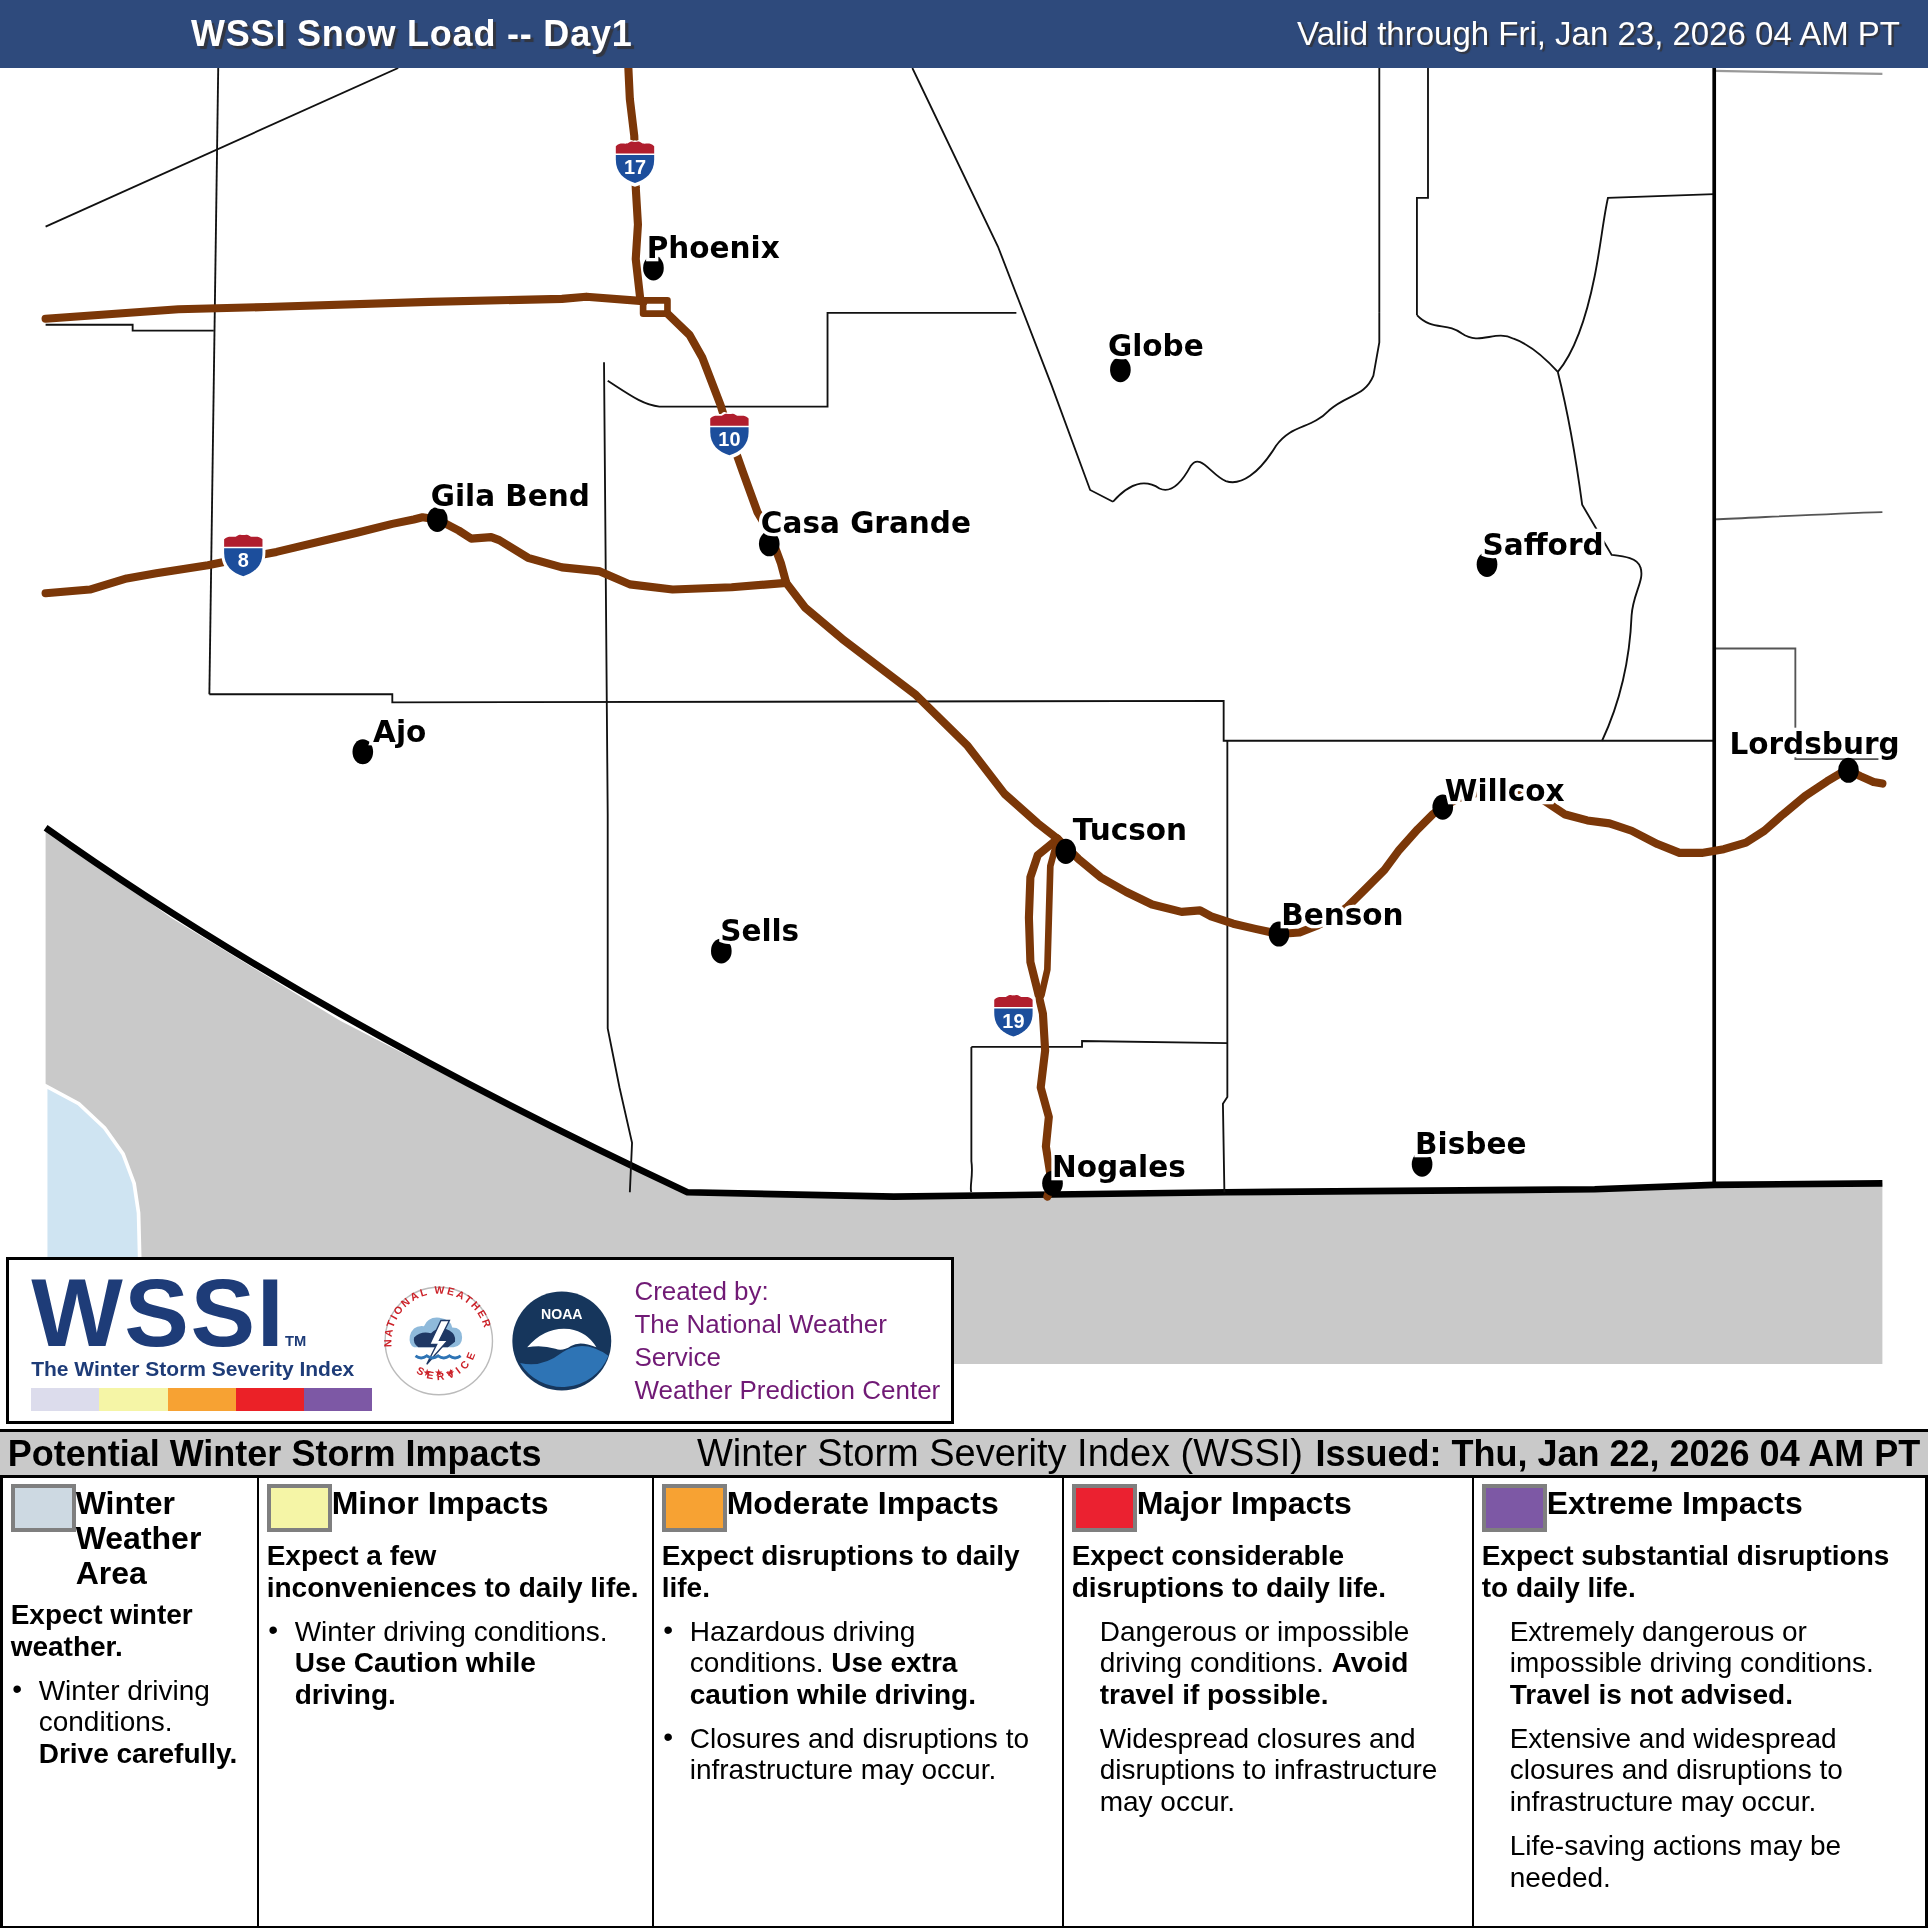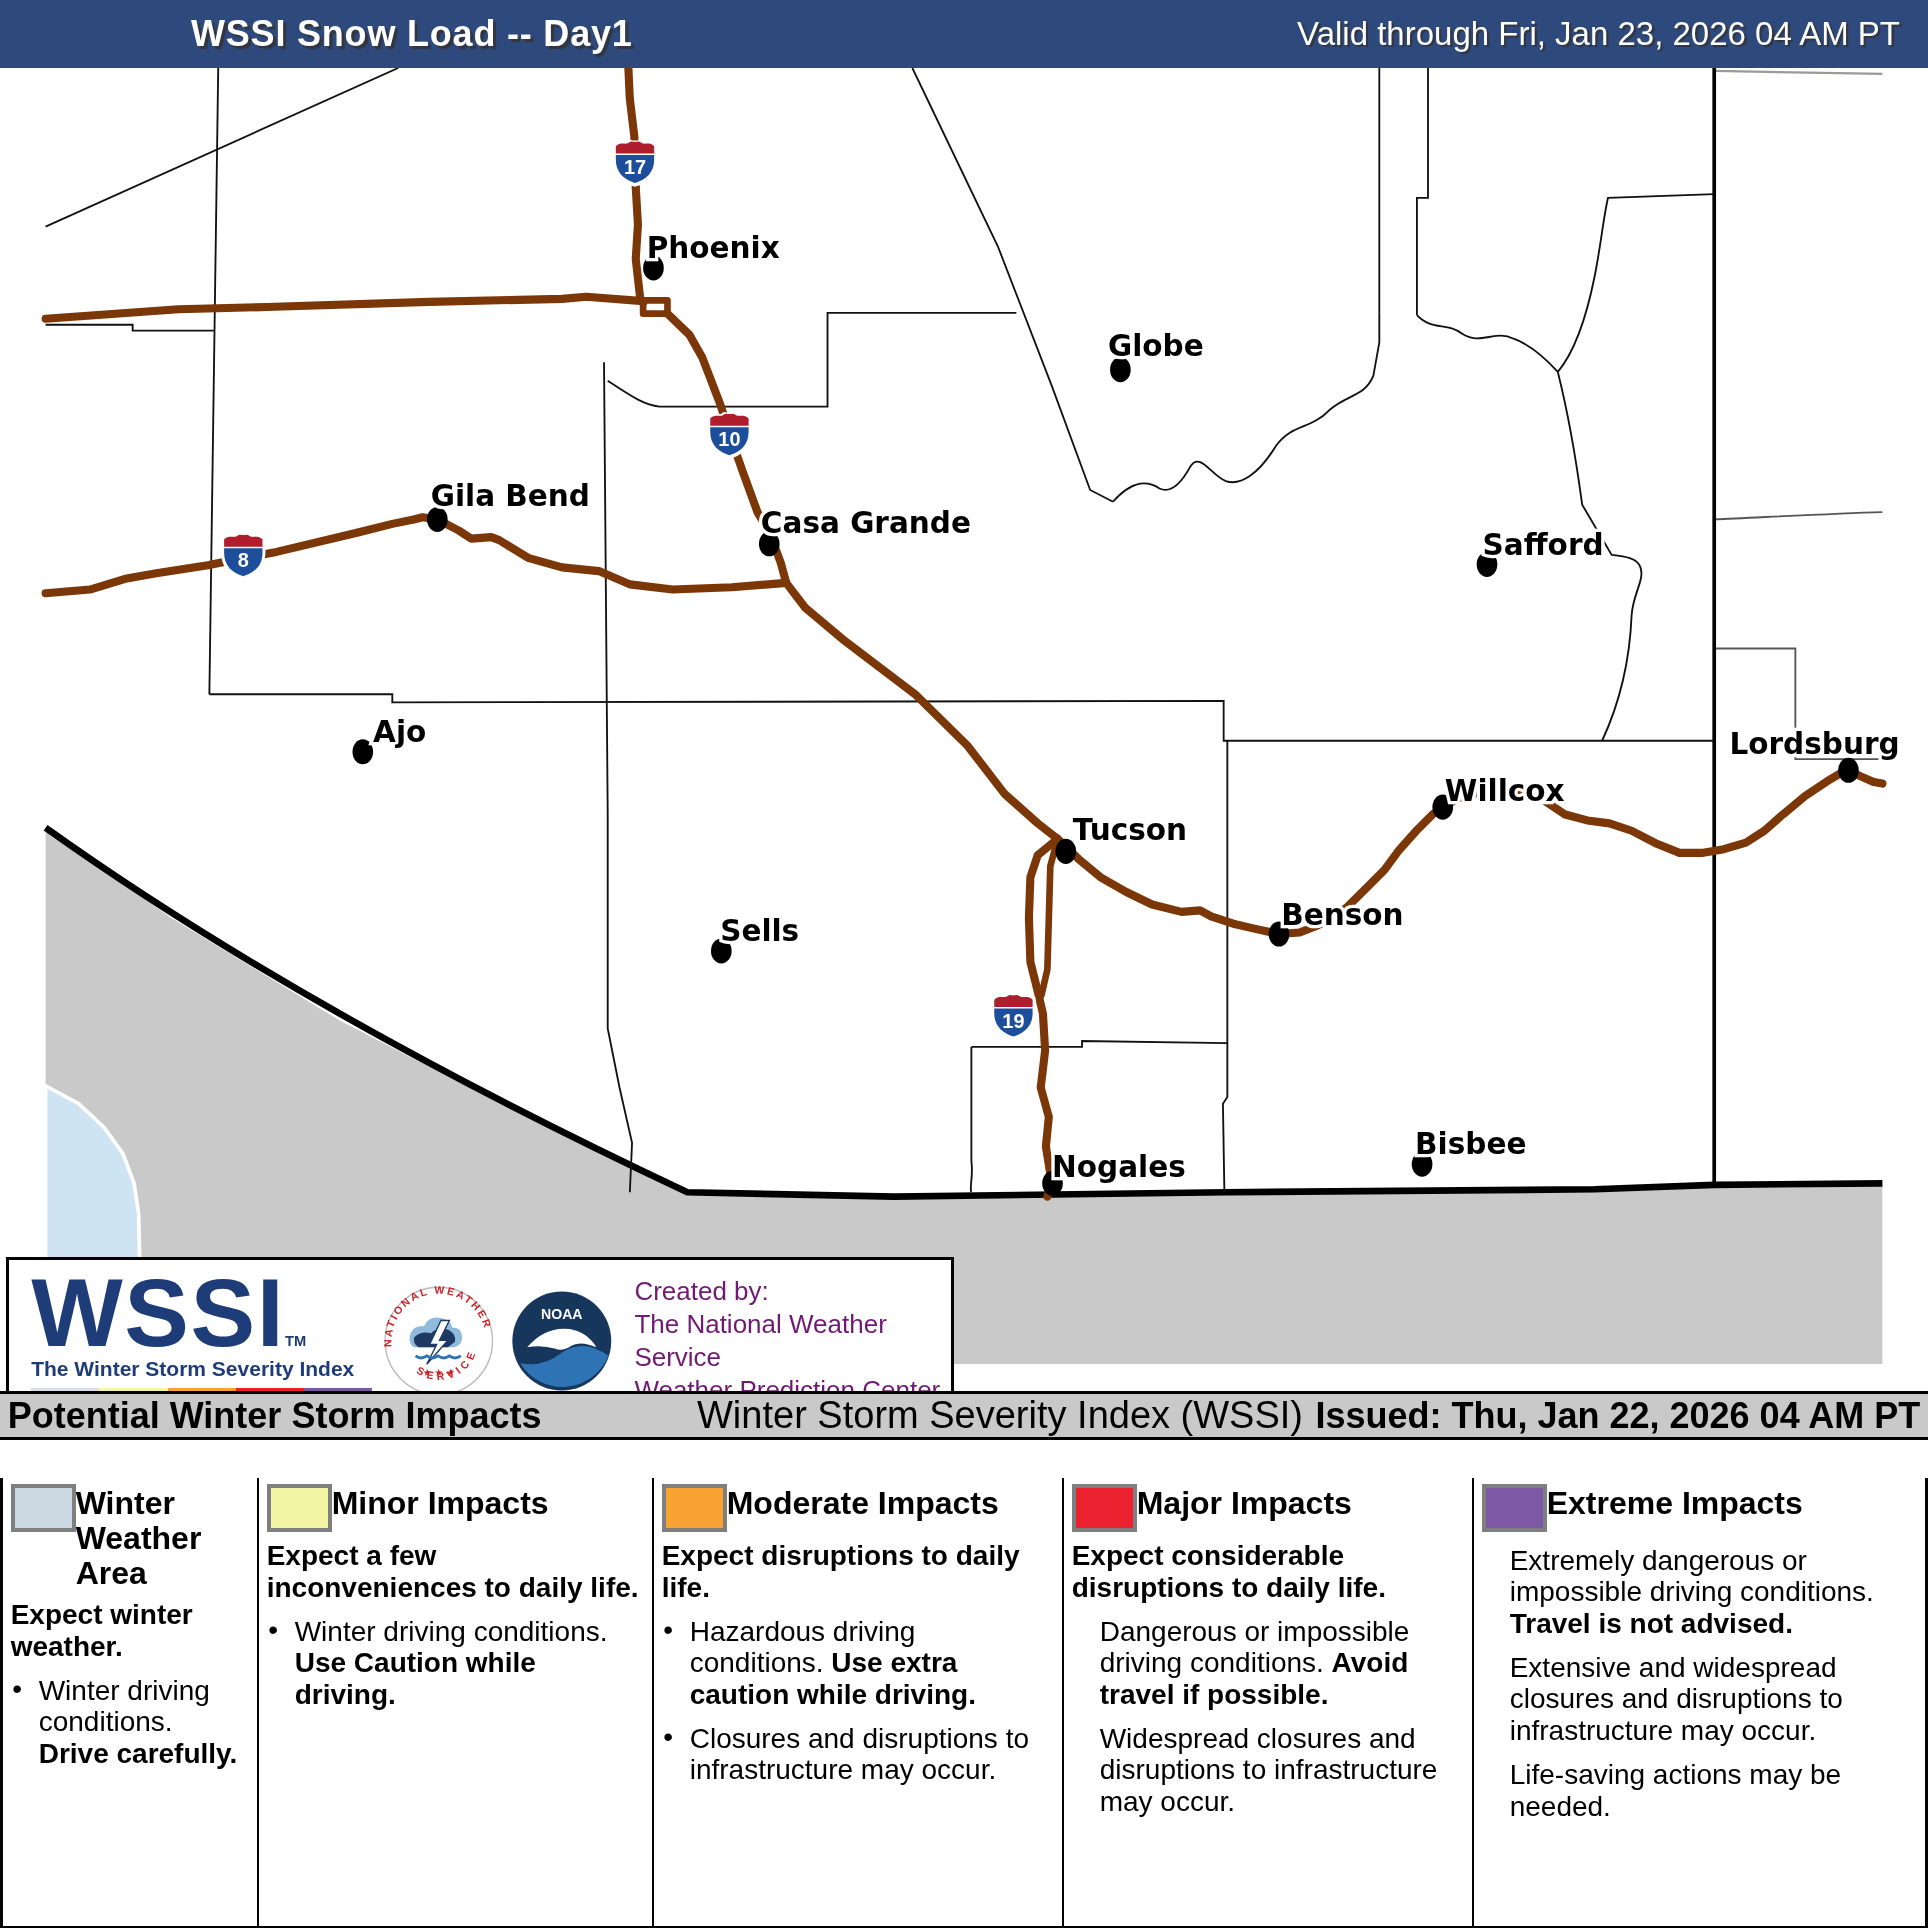--- a/index.html
+++ b/index.html
@@ -30,21 +30,21 @@
   .wssiword{font-size:97px;font-weight:bold;color:#1E3C78;line-height:.88;
        letter-spacing:1.5px;}
   .wssitm{font-size:14.7px;font-weight:bold;color:#1E3C78;vertical-align:baseline;}
   .wssitag{font-size:21px;font-weight:bold;color:#1E3C78;margin-top:1.5px;}
   .wssibar{display:flex;margin-top:6.2px;height:23px;width:341px;}
   .wssibar div{flex:1;}
   .lgsvg{margin-left:11px;}
   .createdby{margin-left:17px;font-size:26px;color:#701a75;line-height:33px;}
 
   
-  .ibar{position:absolute;left:0;top:1391px;width:1928px;height:49px;
+  .ibar{position:absolute;left:0;top:1429px;width:1928px;height:49px;
        background:#C9C9C9;border-top:3.1px solid #000;border-bottom:3.1px solid #000;
        box-sizing:border-box;display:flex;align-items:center;}
   .ibar .l{font-size:36px;font-weight:bold;padding-left:7.7px;white-space:nowrap;}
   .ibar .c{font-size:38px;position:absolute;left:697px;}
   .ibar .r{font-size:36px;font-weight:bold;position:absolute;right:7.7px;white-space:nowrap;}
 
   
   .legend{position:absolute;left:0;top:1478px;width:1928px;height:451px;
        background:#fff;border-left:3.1px solid #000;border-right:3.1px solid #000;
        border-bottom:3.1px solid #000;box-sizing:border-box;display:flex;}
@@ -301,19 +301,20 @@
         <div class="litem"><span>Dangerous or impossible driving conditions. </span><b>Avoid travel if possible.</b></div>
         <div class="litem"><span>Widespread closures and disruptions to infrastructure may occur.</span></div>
       </div>
       <div class="lcol" style="width: 458px; flex: 0 0 458px;">
         <div class="lhead">
           <div class="lswatch" style="background: rgb(125, 88, 165);"></div>
           <div class="ltitle">
             <div>Extreme Impacts</div>
           </div>
         </div>
+        <div class="lintro">Expect substantial disruptions to daily life.</div>
         <div class="litem"><span>Extremely dangerous or impossible driving conditions. </span><b>Travel is not advised.</b></div>
         <div class="litem"><span>Extensive and widespread closures and disruptions to infrastructure may occur.</span></div>
         <div class="litem"><span>Life-saving actions may be needed.</span></div>
       </div>
     </div>
 </div>
 
 
 </body></html>

